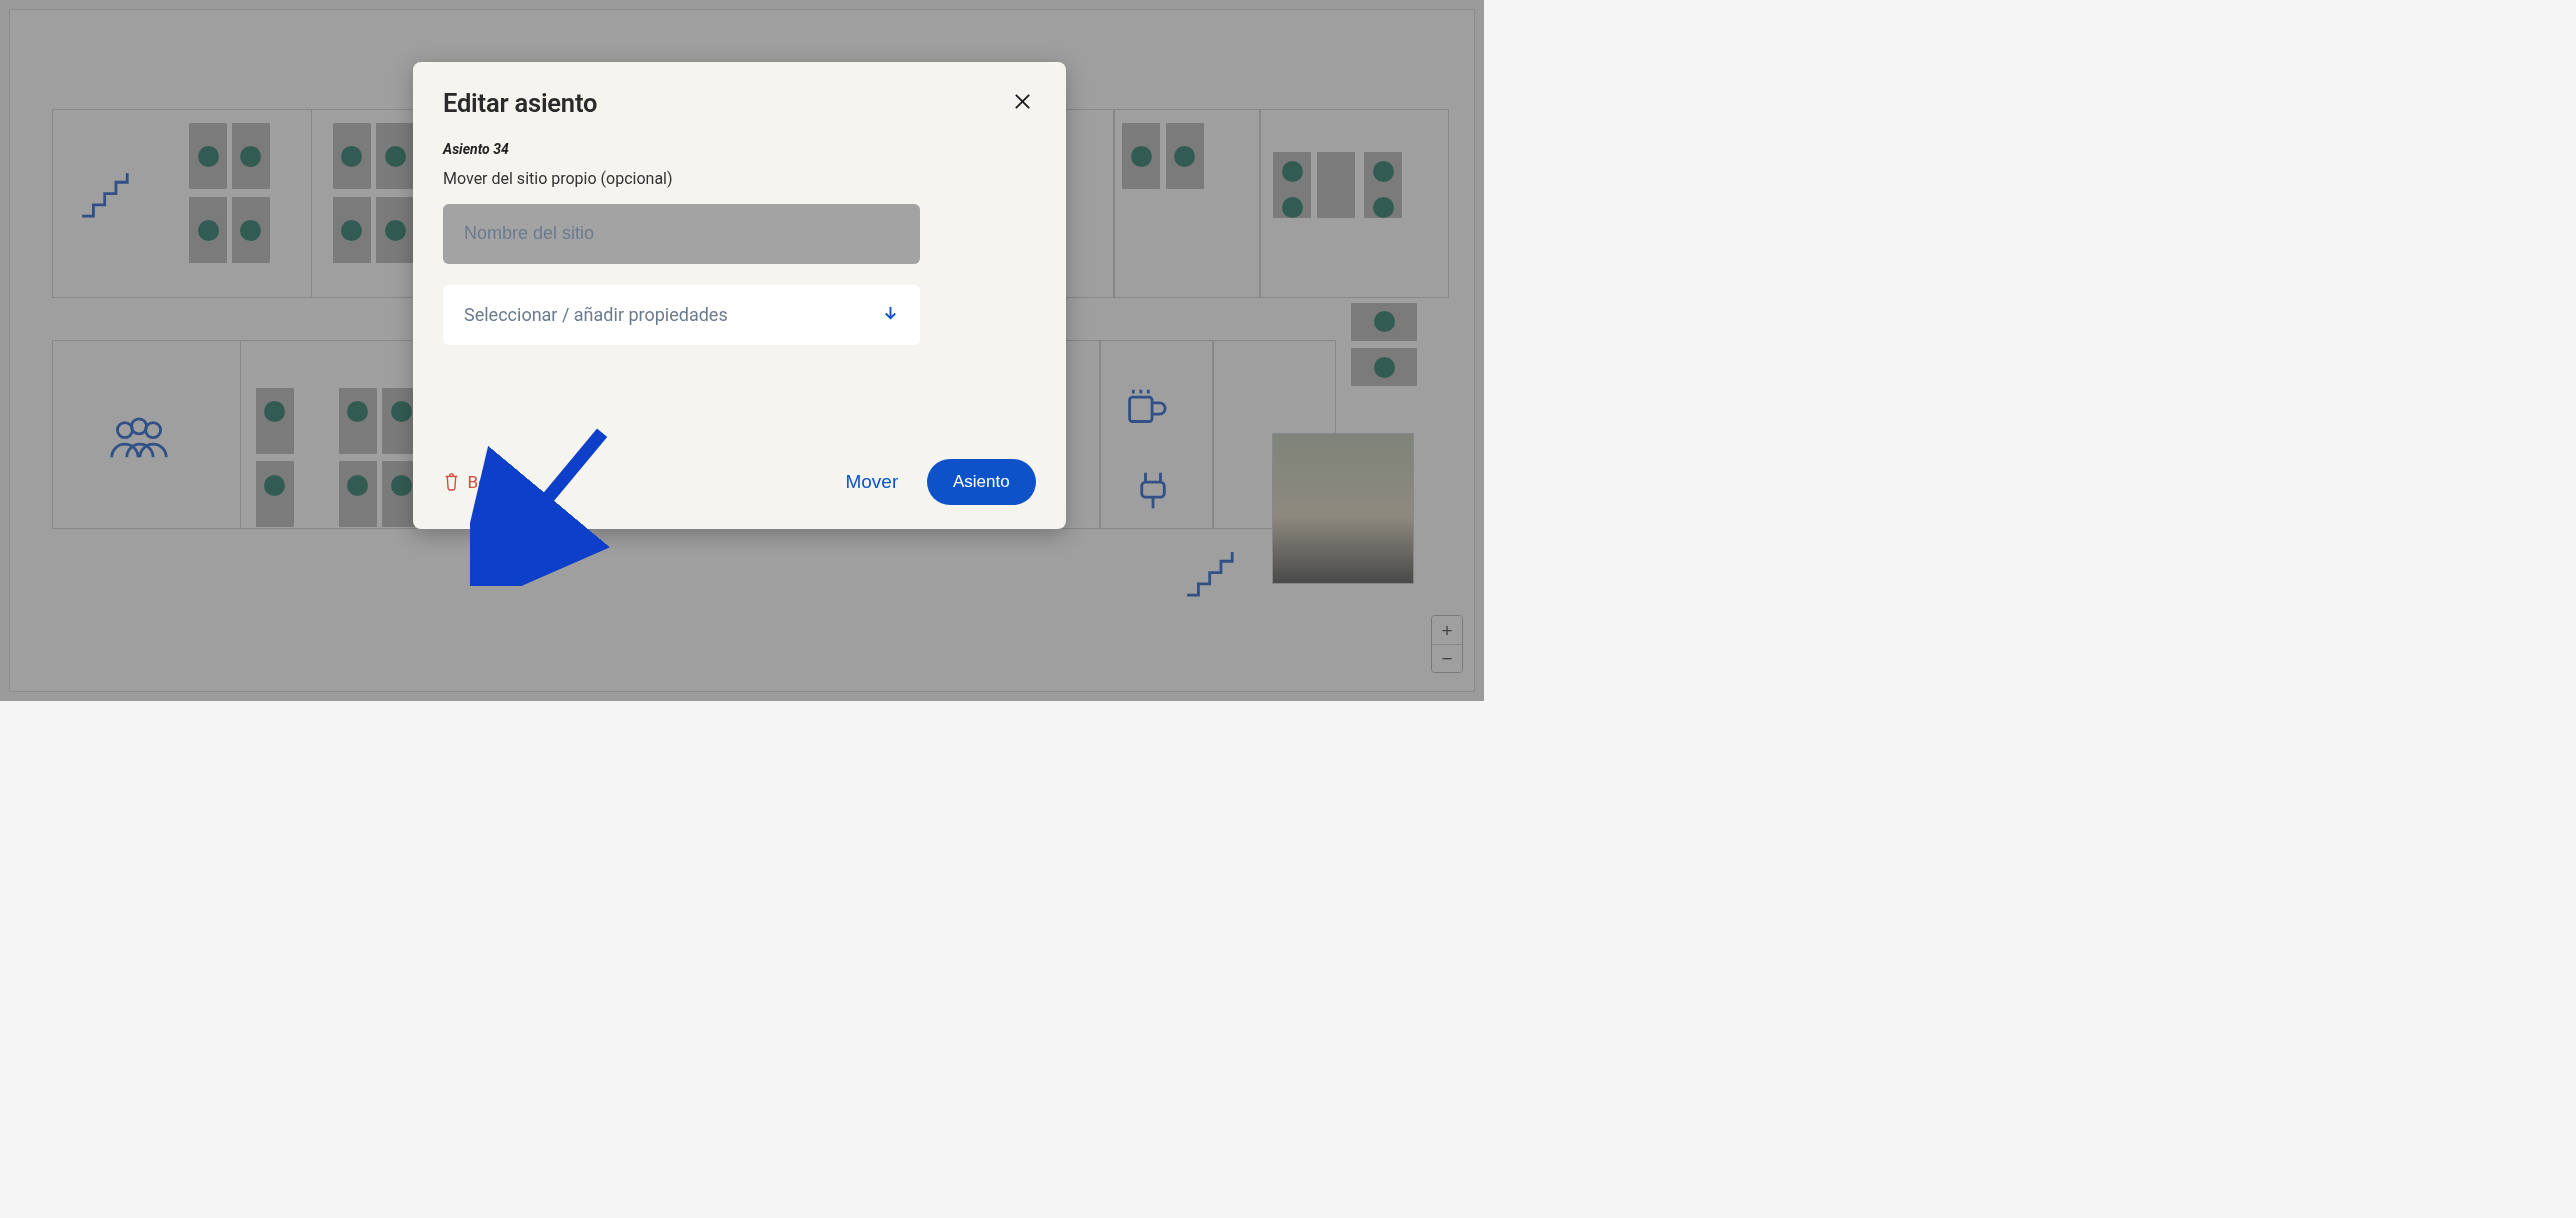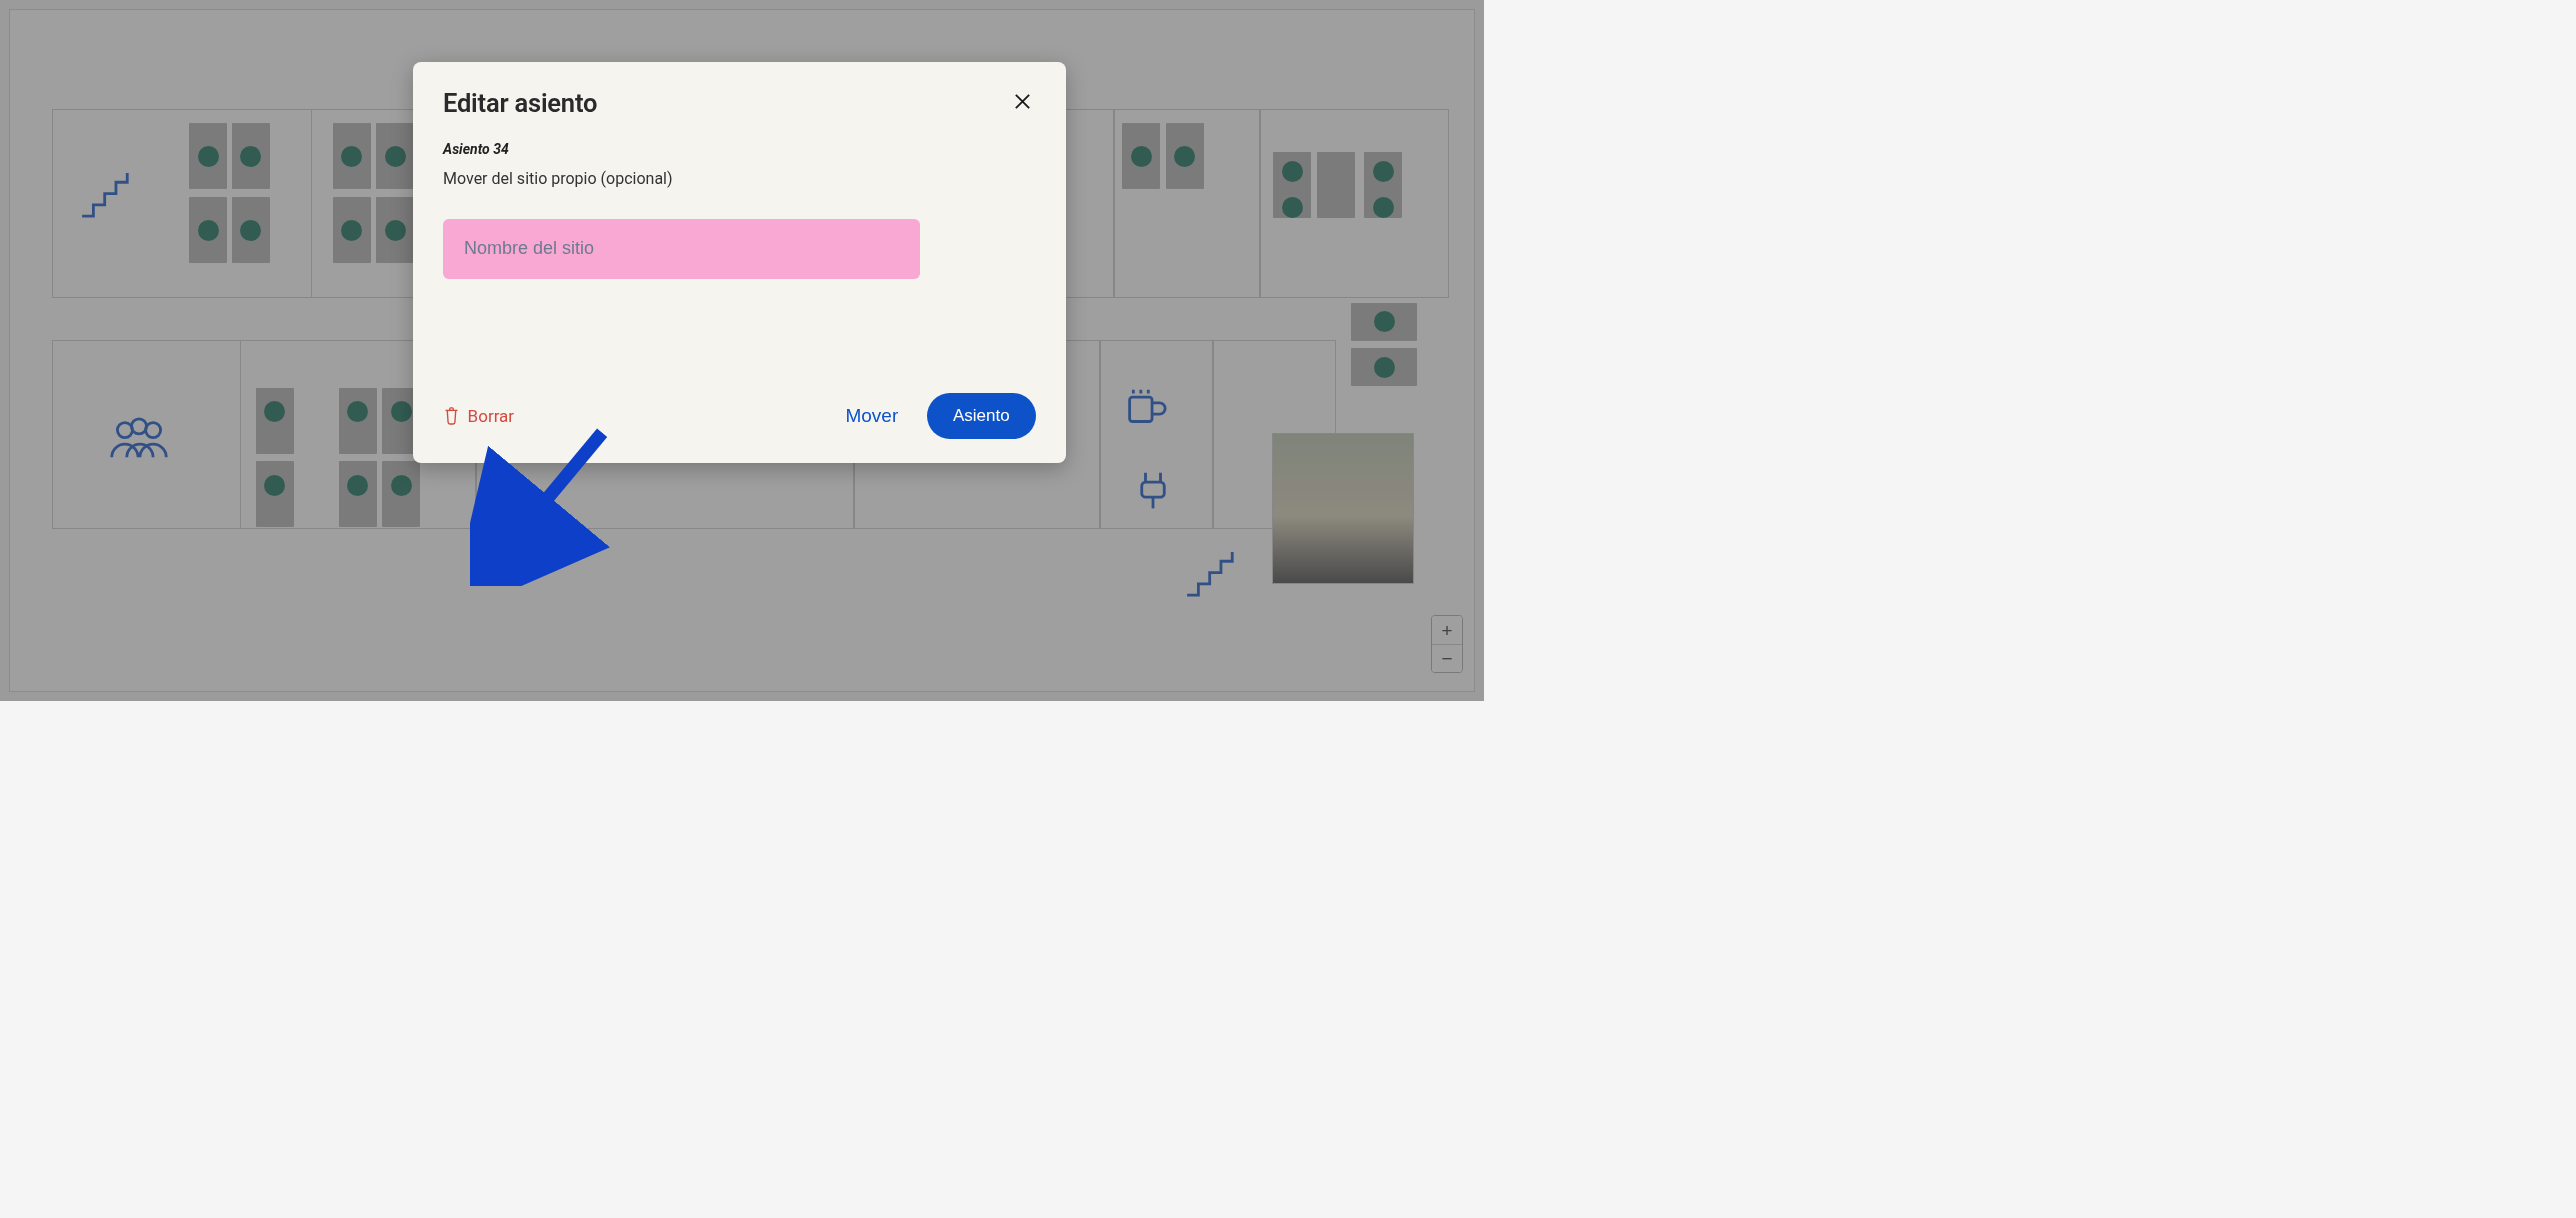--- a/index.html
+++ b/index.html
@@ -120,26 +120,26 @@
     color: #222;
     font-style: italic;
   }
   .label {
     margin-top: 11.3px;
     font-size: 16px;
     color: #333;
   }
 
   .text-input {
-    margin-top: 31px;
+    margin-top: 16px;
     width: 477px;
     height: 60px;
     border: none;
     border-radius: 5.7px;
-    background: #f9a8d4;
+    background: #a3a3a3;
     font-size: 18px;
     padding: 12px 21px;
     color:#2a2a2a;
     outline: none;
   }
   .text-input::placeholder { color:#6b7b8f; }
 
   .select-row {
     margin-top: 21px;
     width: 477px;
@@ -344,20 +344,29 @@
       </svg>
     </div>
   </div>
 
   <div class="subhead">Asiento 34</div>
 
   <div class="label">Mover del sitio propio (opcional)</div>
 
   <input class="text-input" type="text" placeholder="Nombre del sitio" style="">
 
+  <div class="select-row">
+    <span class="placeholder">Seleccionar / añadir propiedades</span>
+    <span class="chev">
+      <svg width="17" height="17" viewBox="0 0 18 18" fill="none" stroke="currentColor" stroke-width="2">
+        <path d="M9 2 V14"></path>
+          <path d="M4 9 L9 14 L14 9"></path>
+      </svg>
+    </span>
+  </div>
 
 
   <div class="footer">
     <div class="delete-btn">
       <svg viewBox="0 0 20 22" fill="none" stroke="currentColor" stroke-width="1.6">
         <path d="M3 5 H17"></path>
           <path d="M8 5 V3 a1 1 0 0 1 1-1 h2 a1 1 0 0 1 1 1 V5"></path>
         <path d="M5 5 l1 14 a2 2 0 0 0 2 2 h4 a2 2 0 0 0 2-2 L15 5"></path>
       </svg>
       <span>Borrar</span>

